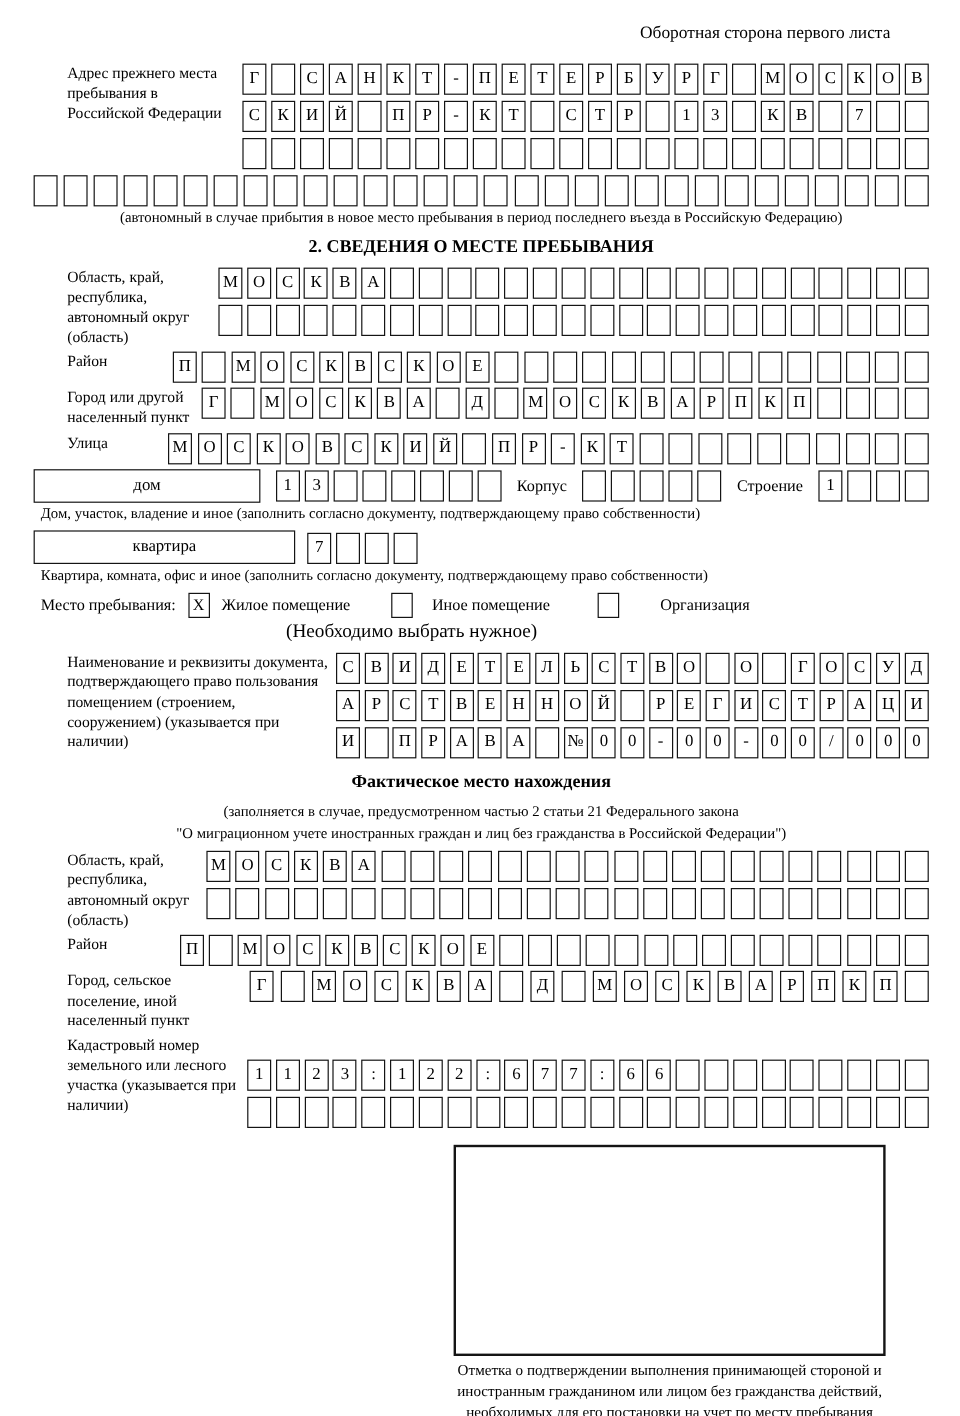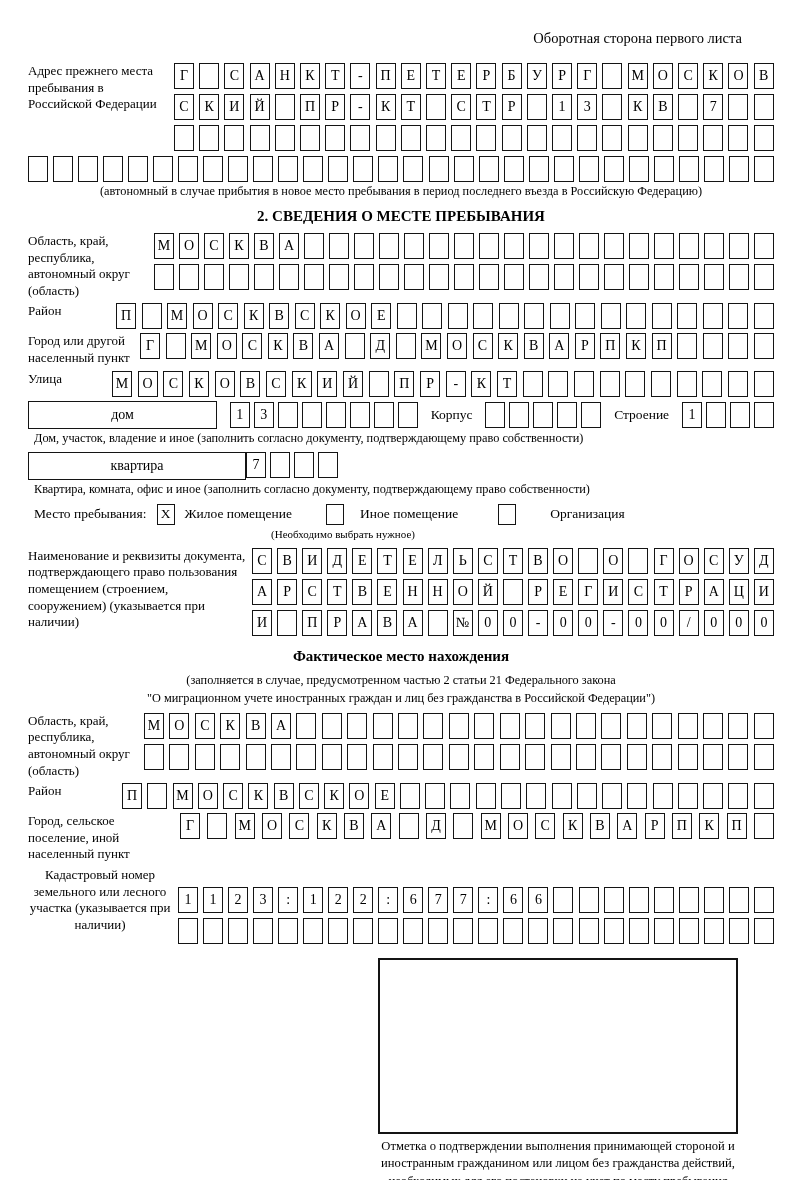--- a/index.html
+++ b/index.html
@@ -1,47 +1,47 @@
 <!DOCTYPE html>
 <html lang="ru"><head>
 <meta charset="utf-8">
 <style>
   html,body{margin:0;padding:0;background:#fff;color:#000;}
   body{width:800px;height:1180px;font-family:"Liberation Serif", serif;overflow:hidden;}
   .page{box-sizing:border-box;width:800px;padding:6px 26px 0 28px;}
 
-  .back-title{margin-top:24px;text-align:right;font-size:14.5px;padding-right:32px;}
+  .back-title{margin-top:14px;text-align:right;font-size:14.5px;padding-right:32px;}
 
   
-  .field{display:flex;margin-bottom:4px;}
+  .field{display:flex;margin-bottom:4px;margin-left:28px;}
   .field.vcenter{align-items:flex-start;}
   .flabel{flex:none;font-size:13px;line-height:1.28;padding-right:6px;box-sizing:border-box;}
   .rows{flex:1;display:flex;flex-direction:column;gap:5px;min-width:0;}
   .cells{display:flex;justify-content:space-between;}
   .cells.fixed{flex:none;justify-content:flex-start;gap:4px;}
   .cell{flex:none;box-sizing:border-box;width:20px;height:26px;border:1.6px solid #141414;
         display:flex;align-items:center;justify-content:center;font-size:14px;line-height:1;}
   .fullrow{margin:5px 0 2px 0;}
 
   .note{font-size:12.3px;text-align:center;margin:2px 0 6px 0;line-height:1.3;}
   .caption{font-size:12.3px;margin:2px 0 5px 6px;line-height:1.3;}
 
   h2,h3{text-align:center;font-size:15px;margin:8px 0 8px 0;font-weight:bold;}
   h3{margin-top:12px;}
 
   .house-row{display:flex;align-items:center;justify-content:space-between;margin:2px 0 2px 0;}
   .named-box{box-sizing:border-box;border:1.7px solid #141414;height:28px;display:flex;
              align-items:center;justify-content:center;font-size:14px;}
   .inline-label{font-size:13.5px;white-space:nowrap;}
-  .kv-row{display:flex;align-items:flex-start;margin:4px 0 2px 0;}
+  .kv-row{display:flex;align-items:flex-end;gap:10px;margin:4px 0 2px 0;}
 
   .stay-row{display:flex;align-items:center;font-size:13.5px;margin:6px 0 0 6px;}
   .chk{box-sizing:border-box;flex:none;width:18px;height:21px;border:1.7px solid #141414;
        display:flex;align-items:center;justify-content:center;font-size:13.5px;}
-  .stay-note{font-size:11px;text-align:center;width:330px;margin:3px 0 8px 150px;}
+  .stay-note{font-size:16px;text-align:center;width:330px;margin:3px 0 8px 150px;}
 
   .mark-wrap{width:404px;margin-left:auto;margin-right:14px;margin-top:14px;}
   .mark-box{box-sizing:border-box;width:360px;height:176px;border:2px solid #141414;margin:0 auto;}
   .mark-caption{font-size:12.6px;text-align:center;line-height:1.38;margin-top:4px;}
 </style>
 </head>
 <body>
 
 <div class="page">
 
@@ -576,21 +576,21 @@
           <span class="cell">Р</span>
           <span class="cell">П</span>
           <span class="cell">К</span>
           <span class="cell">П</span>
           <span class="cell"></span>
         </div>
     </div>
   </div>
 
   <div class="field">
-    <div class="flabel" style="width:150px;text-align:center;">Кадастровый номер земельного или лесного участка (указывается при наличии)</div>
+    <div class="flabel" style="width:150px;">Кадастровый номер земельного или лесного участка (указывается при наличии)</div>
     <div class="rows" style="padding-top:20px;">
       <div class="cells">
           <span class="cell">1</span>
           <span class="cell">1</span>
           <span class="cell">2</span>
           <span class="cell">3</span>
           <span class="cell">:</span>
           <span class="cell">1</span>
           <span class="cell">2</span>
           <span class="cell">2</span>

